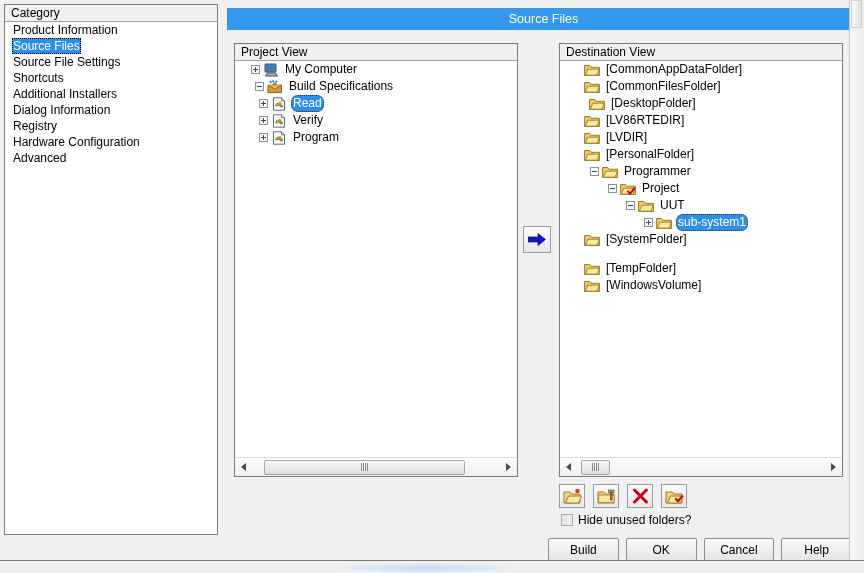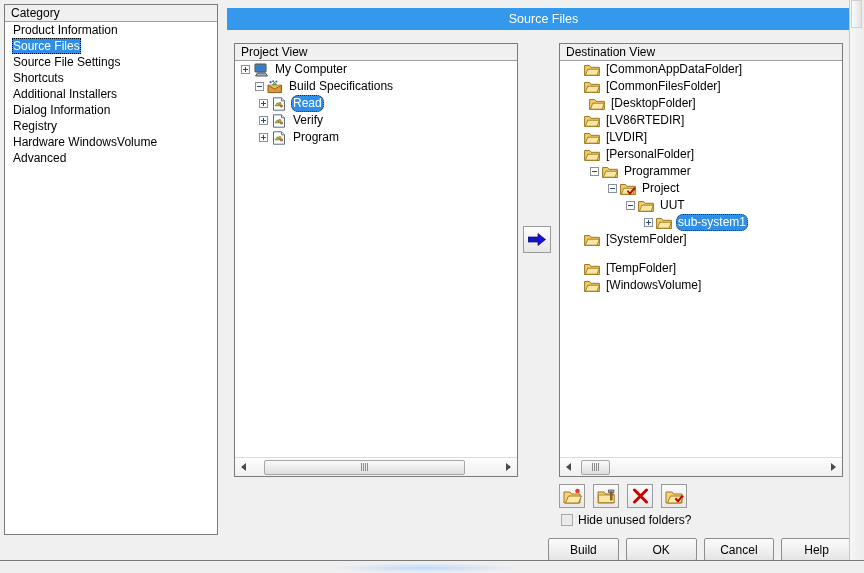--- a/index.html
+++ b/index.html
@@ -214,31 +214,31 @@
 <div class="abs" id="category-panel">
   <div id="category-header">Category</div>
   <div id="category-list">
       <div class="cat-item"><span>Product Information</span></div>
       <div class="cat-item selected"><span>Source Files</span></div>
       <div class="cat-item"><span>Source File Settings</span></div>
       <div class="cat-item"><span>Shortcuts</span></div>
       <div class="cat-item"><span>Additional Installers</span></div>
       <div class="cat-item"><span>Dialog Information</span></div>
       <div class="cat-item"><span>Registry</span></div>
-      <div class="cat-item"><span>Hardware WindowsVolume</span></div>
+      <div class="cat-item"><span>Hardware Configuration</span></div>
       <div class="cat-item"><span>Advanced</span></div>
     </div>
 </div>
 
 <div class="abs" id="title-bar">Source Files</div>
 
 <div class="abs tree-panel" id="project-panel">
   <div class="tree-header">Project View</div>
   <div class="tree-body" id="project-tree">
-      <div class="node" style="padding-left: 6px;">
+      <div class="node" style="padding-left: 16px;">
         <span class="expander plus"></span>
         <span class="icn">
           <svg width="16" height="14" viewBox="0 0 16 14">
             <rect x="2" y="1" width="11" height="8" rx="0.6" fill="#7a8694" stroke="#3d4752" stroke-width="1"></rect>
             <rect x="3.2" y="2.2" width="8.6" height="5.6" fill="#2e7fd4"></rect>
             <path d="M4.5 10 h8 l2 3 h-12 z" fill="#a8b2bd" stroke="#3d4752" stroke-width="0.9"></path>
           </svg>
         </span>
         <span class="node-label">My Computer</span>
       </div>

